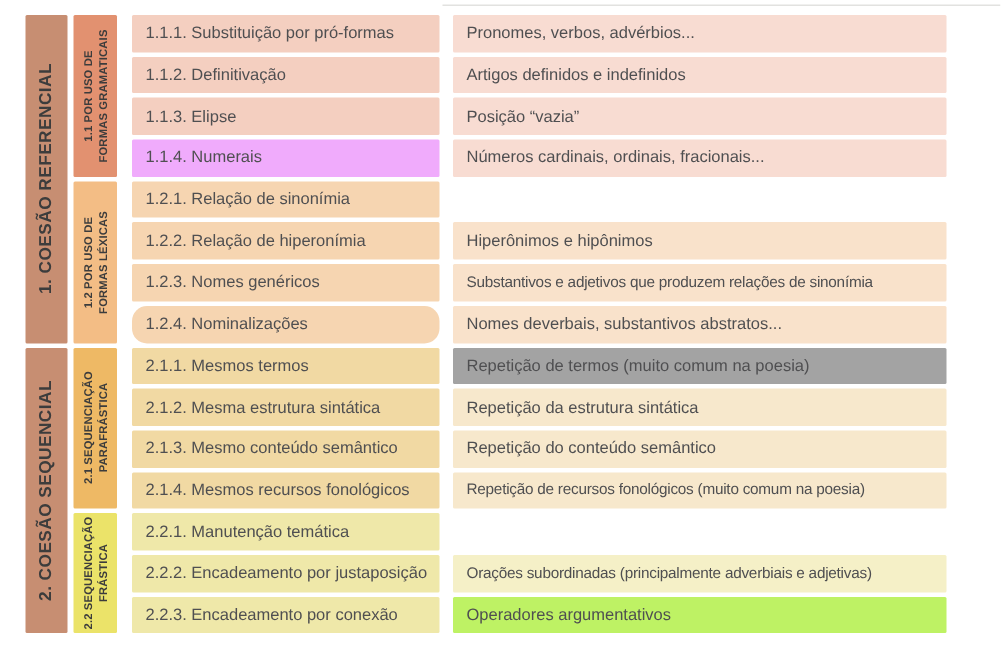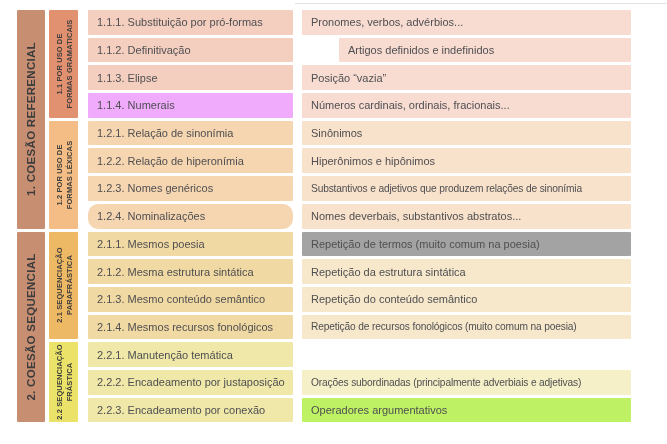--- a/index.html
+++ b/index.html
@@ -76,41 +76,40 @@
       <div class="vtext">
         <div>2.2 SEQUENCIAÇÃO</div>
         <div>FRÁSTICA</div>
       </div>
     </div>
 
     <div class="cell c-label" style="grid-row: 1; background-color: rgb(244, 207, 192);">1.1.1. Substituição por pró-formas</div>
     <div class="cell c-desc" style="grid-row: 1; background-color: rgb(248, 220, 210);">Pronomes, verbos, advérbios...</div>
 
     <div class="cell c-label" style="grid-row: 2; background-color: rgb(244, 207, 192);">1.1.2. Definitivação</div>
-    <div class="cell c-desc" style="grid-row: 2; background-color: rgb(248, 220, 210); margin-left: 37px;">Artigos definidos e indefinidos</div>
+    <div class="cell c-desc" style="grid-row: 2; background-color: rgb(248, 220, 210);">Artigos definidos e indefinidos</div>
 
     <div class="cell c-label" style="grid-row: 3; background-color: rgb(244, 207, 192);">1.1.3. Elipse</div>
     <div class="cell c-desc" style="grid-row: 3; background-color: rgb(248, 220, 210);">Posição “vazia”</div>
 
     <div class="cell c-label" style="grid-row: 4; background-color: #f0abfc;">1.1.4. Numerais</div>
     <div class="cell c-desc" style="grid-row: 4; background-color: rgb(248, 220, 210);">Números cardinais, ordinais, fracionais...</div>
 
     <div class="cell c-label" style="grid-row: 5; background-color: rgb(246, 213, 177); text-align: center;">1.2.1. Relação de sinonímia</div>
-    <div class="cell c-desc" style="grid-row: 5; background-color: rgb(249, 226, 203);">Sinônimos</div>
 
     <div class="cell c-label" style="grid-row: 6; background-color: rgb(246, 213, 177);">1.2.2. Relação de hiperonímia</div>
     <div class="cell c-desc" style="grid-row: 6; background-color: rgb(249, 226, 203);">Hiperônimos e hipônimos</div>
 
     <div class="cell c-label" style="grid-row: 7; background-color: rgb(246, 213, 177);">1.2.3. Nomes genéricos</div>
     <div class="cell c-desc tight" style="grid-row: 7; background-color: rgb(249, 226, 203);">Substantivos e adjetivos que produzem relações de sinonímia</div>
 
     <div class="cell c-label" style="grid-row: 8; background-color: rgb(246, 213, 177); border-radius: 10px;">1.2.4. Nominalizações</div>
     <div class="cell c-desc" style="grid-row: 8; background-color: rgb(249, 226, 203);">Nomes deverbais, substantivos abstratos...</div>
 
-    <div class="cell c-label" style="grid-row: 9; background-color: rgb(241, 217, 163);">2.1.1. Mesmos poesia</div>
+    <div class="cell c-label" style="grid-row: 9; background-color: rgb(241, 217, 163);">2.1.1. Mesmos termos</div>
     <div class="cell c-desc" style="grid-row: 9; background-color: #a3a3a3;">Repetição de termos (muito comum na poesia)</div>
 
     <div class="cell c-label" style="grid-row: 10; background-color: rgb(241, 217, 163);">2.1.2. Mesma estrutura sintática</div>
     <div class="cell c-desc" style="grid-row: 10; background-color: rgb(247, 232, 204);">Repetição da estrutura sintática</div>
 
     <div class="cell c-label" style="grid-row: 11; background-color: rgb(241, 217, 163);">2.1.3. Mesmo conteúdo semântico</div>
     <div class="cell c-desc" style="grid-row: 11; background-color: rgb(247, 232, 204);">Repetição do conteúdo semântico</div>
 
     <div class="cell c-label" style="grid-row: 12; background-color: rgb(241, 217, 163);">2.1.4. Mesmos recursos fonológicos</div>
     <div class="cell c-desc tight" style="grid-row: 12; background-color: rgb(247, 232, 204);">Repetição de recursos fonológicos (muito comum na poesia)</div>

